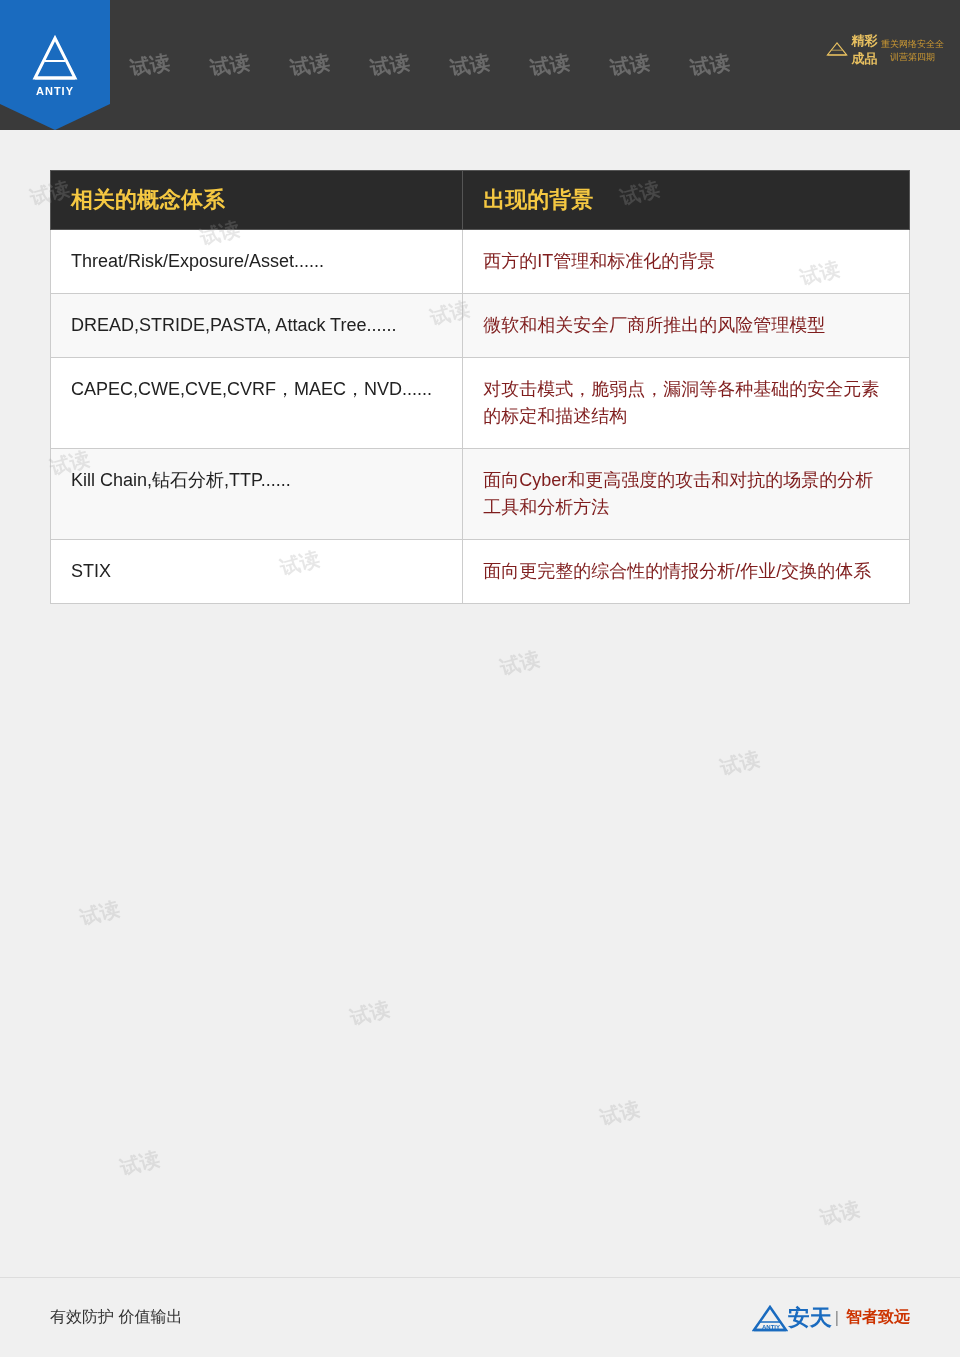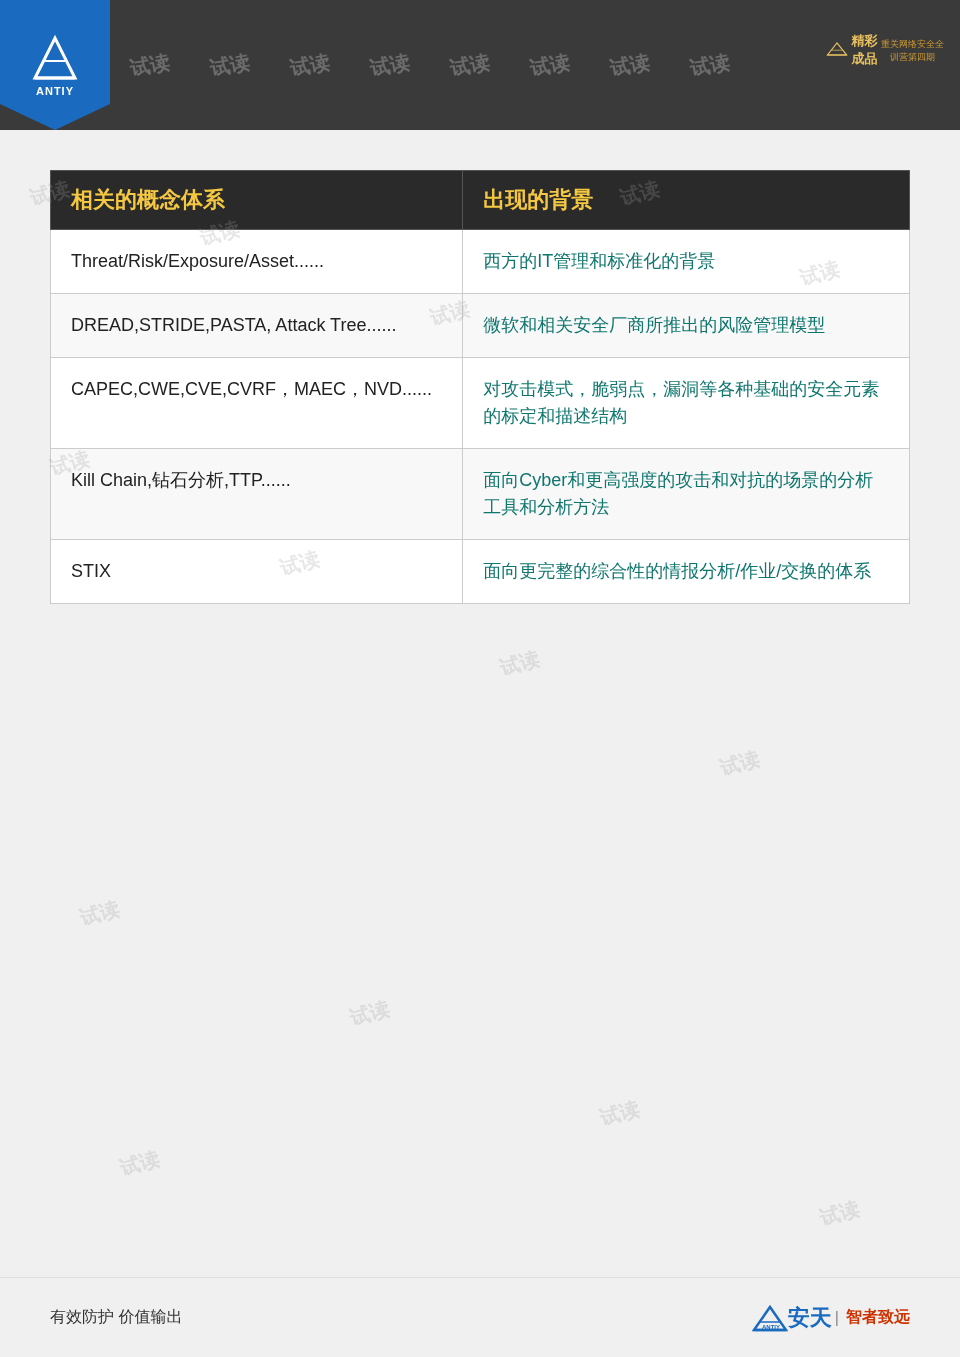--- a/index.html
+++ b/index.html
@@ -141,21 +141,21 @@
     }
     .data-row:nth-child(odd) {
       background: #ffffff;
     }
     .data-row td:first-child {
       border-right: 1.5px solid #ccc;
       font-weight: 500;
       color: #222;
     }
     .data-row td:last-child {
-      color: #0f766e;
+      color: #7f1d1d;
     }
 
     
     .footer {
       position: absolute;
       bottom: 0;
       left: 0;
       right: 0;
       height: 80px;
       background: #f0f0f0;

